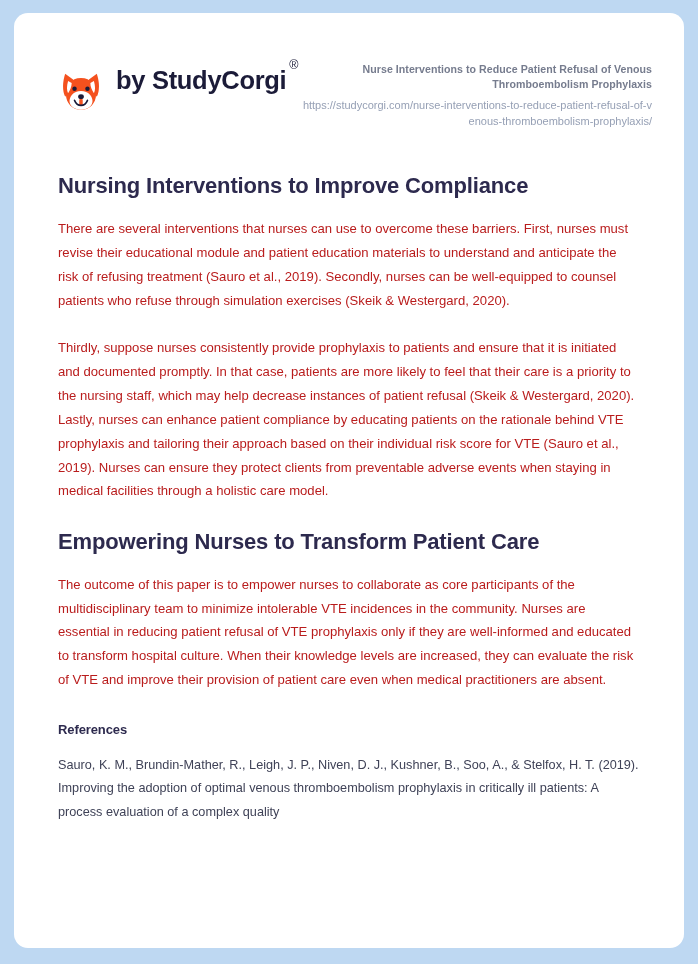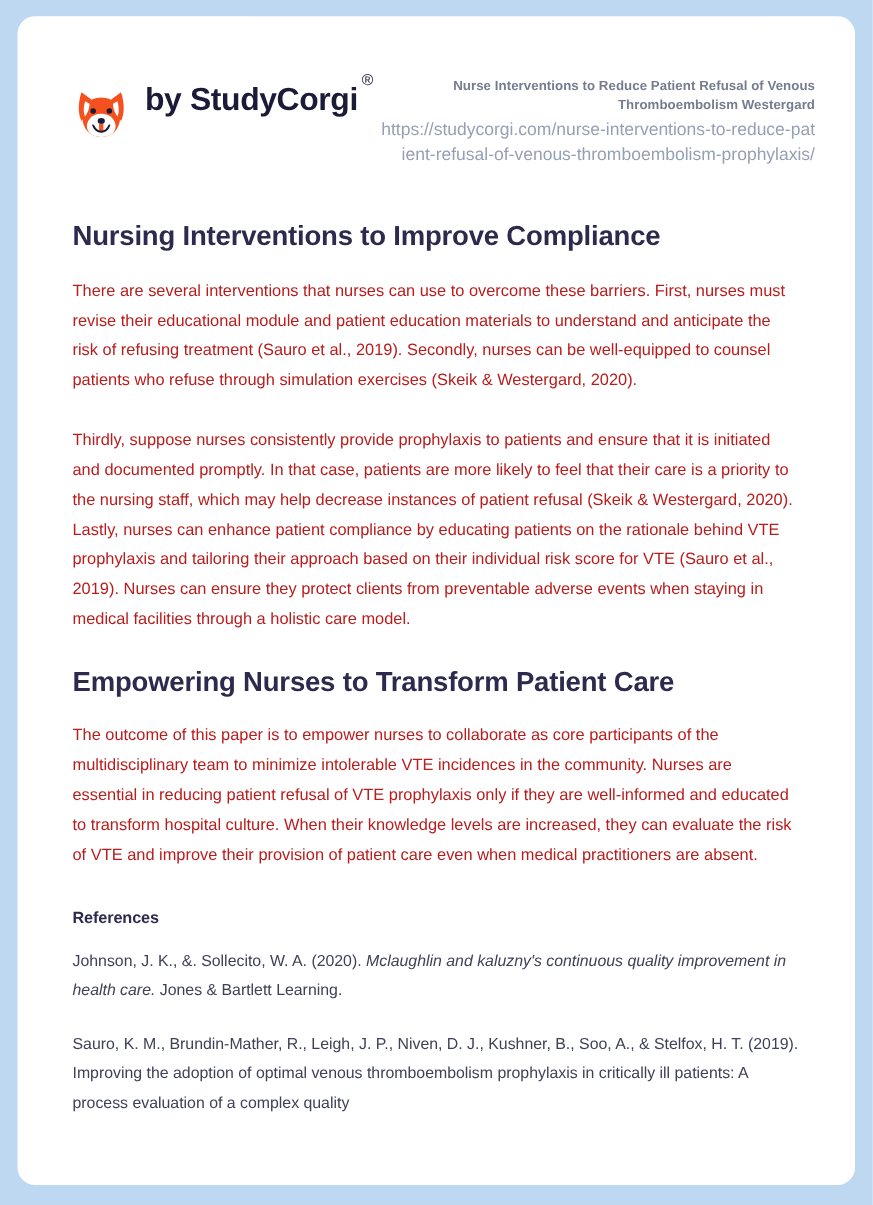--- a/index.html
+++ b/index.html
@@ -55,21 +55,22 @@
     padding-top: 2px;
   }
   .doc-title {
     font-size: 10.6px;
     font-weight: bold;
     color: #767c8e;
     line-height: 1.45;
     letter-spacing: 0.05px;
   }
   .doc-url {
-    font-size: 14px;
+    margin-top: 5px;
+    font-size: 11px;
     color: #96a0b5;
     line-height: 1.45;
     word-break: break-all;
   }
 
   
   .content {
     padding: 0 44px 0 44px;
     margin-top: 42px;
   }
@@ -136,40 +137,39 @@
 
           <path d="M29.6 44 C29.6 42.8 34.4 42.8 34.4 44 L34.4 51 C34.4 53.4 29.6 53.4 29.6 51 Z" fill="#f4511e"></path>
 
           <path d="M23 45 C25 50 29 52 32 52 C35 52 39 50 41 45" fill="none" stroke="#1b1b38" stroke-width="2.2" stroke-linecap="round"></path>
         </svg>
       </span>
       <span class="brand-text"><span>by StudyCorgi</span><sup>®</sup></span>
     </div>
 
     <div class="doc-meta">
-      <div class="doc-title">Nurse Interventions to Reduce Patient Refusal of Venous Thromboembolism Westergard</div>
+      <div class="doc-title">Nurse Interventions to Reduce Patient Refusal of Venous Thromboembolism Prophylaxis</div>
       <div class="doc-url">https://studycorgi.com/nurse-interventions-to-reduce-patient-refusal-of-venous-thromboembolism-prophylaxis/</div>
     </div>
   </div>
 
   <div class="content">
 
     <div class="sec-block">
       <h2 class="sec">Nursing Interventions to Improve Compliance</h2>
       <p class="body">There are several interventions that nurses can use to overcome these barriers. First, nurses must revise their educational module and patient education materials to understand and anticipate the risk of refusing treatment (Sauro et al., 2019). Secondly, nurses can be well-equipped to counsel patients who refuse through simulation exercises (Skeik &amp; Westergard, 2020).</p>
       <p class="body">Thirdly, suppose nurses consistently provide prophylaxis to patients and ensure that it is initiated and documented promptly. In that case, patients are more likely to feel that their care is a priority to the nursing staff, which may help decrease instances of patient refusal (Skeik &amp; Westergard, 2020). Lastly, nurses can enhance patient compliance by educating patients on the rationale behind VTE prophylaxis and tailoring their approach based on their individual risk score for VTE (Sauro et al., 2019). Nurses can ensure they protect clients from preventable adverse events when staying in medical facilities through a holistic care model.</p>
     </div>
 
     <div class="sec-block gap2">
       <h2 class="sec tight">Empowering Nurses to Transform Patient Care</h2>
       <p class="body">The outcome of this paper is to empower nurses to collaborate as core participants of the multidisciplinary team to minimize intolerable VTE incidences in the community. Nurses are essential in reducing patient refusal of VTE prophylaxis only if they are well-informed and educated to transform hospital culture. When their knowledge levels are increased, they can evaluate the risk of VTE and improve their provision of patient care even when medical practitioners are absent.</p>
     </div>
 
     <div class="refs-wrap">
       <h2 class="refs">References</h2>
 
-      <p class="ref"><span>Johnson, J. K., &amp;. Sollecito, W. A. (2020). </span><em>Mclaughlin and kaluzny's continuous quality improvement in health care.</em><span> Jones &amp; Bartlett Learning.</span></p>
 
       <p class="ref"><span>Sauro, K. M., Brundin-Mather, R., Leigh, J. P., Niven, D. J., Kushner, B., Soo, A., &amp; Stelfox, H. T. (2019). Improving the adoption of optimal venous thromboembolism prophylaxis in critically ill patients: A process evaluation of a complex quality</span></p>
     </div>
 
   </div>
 </div>
 
 </body></html>

